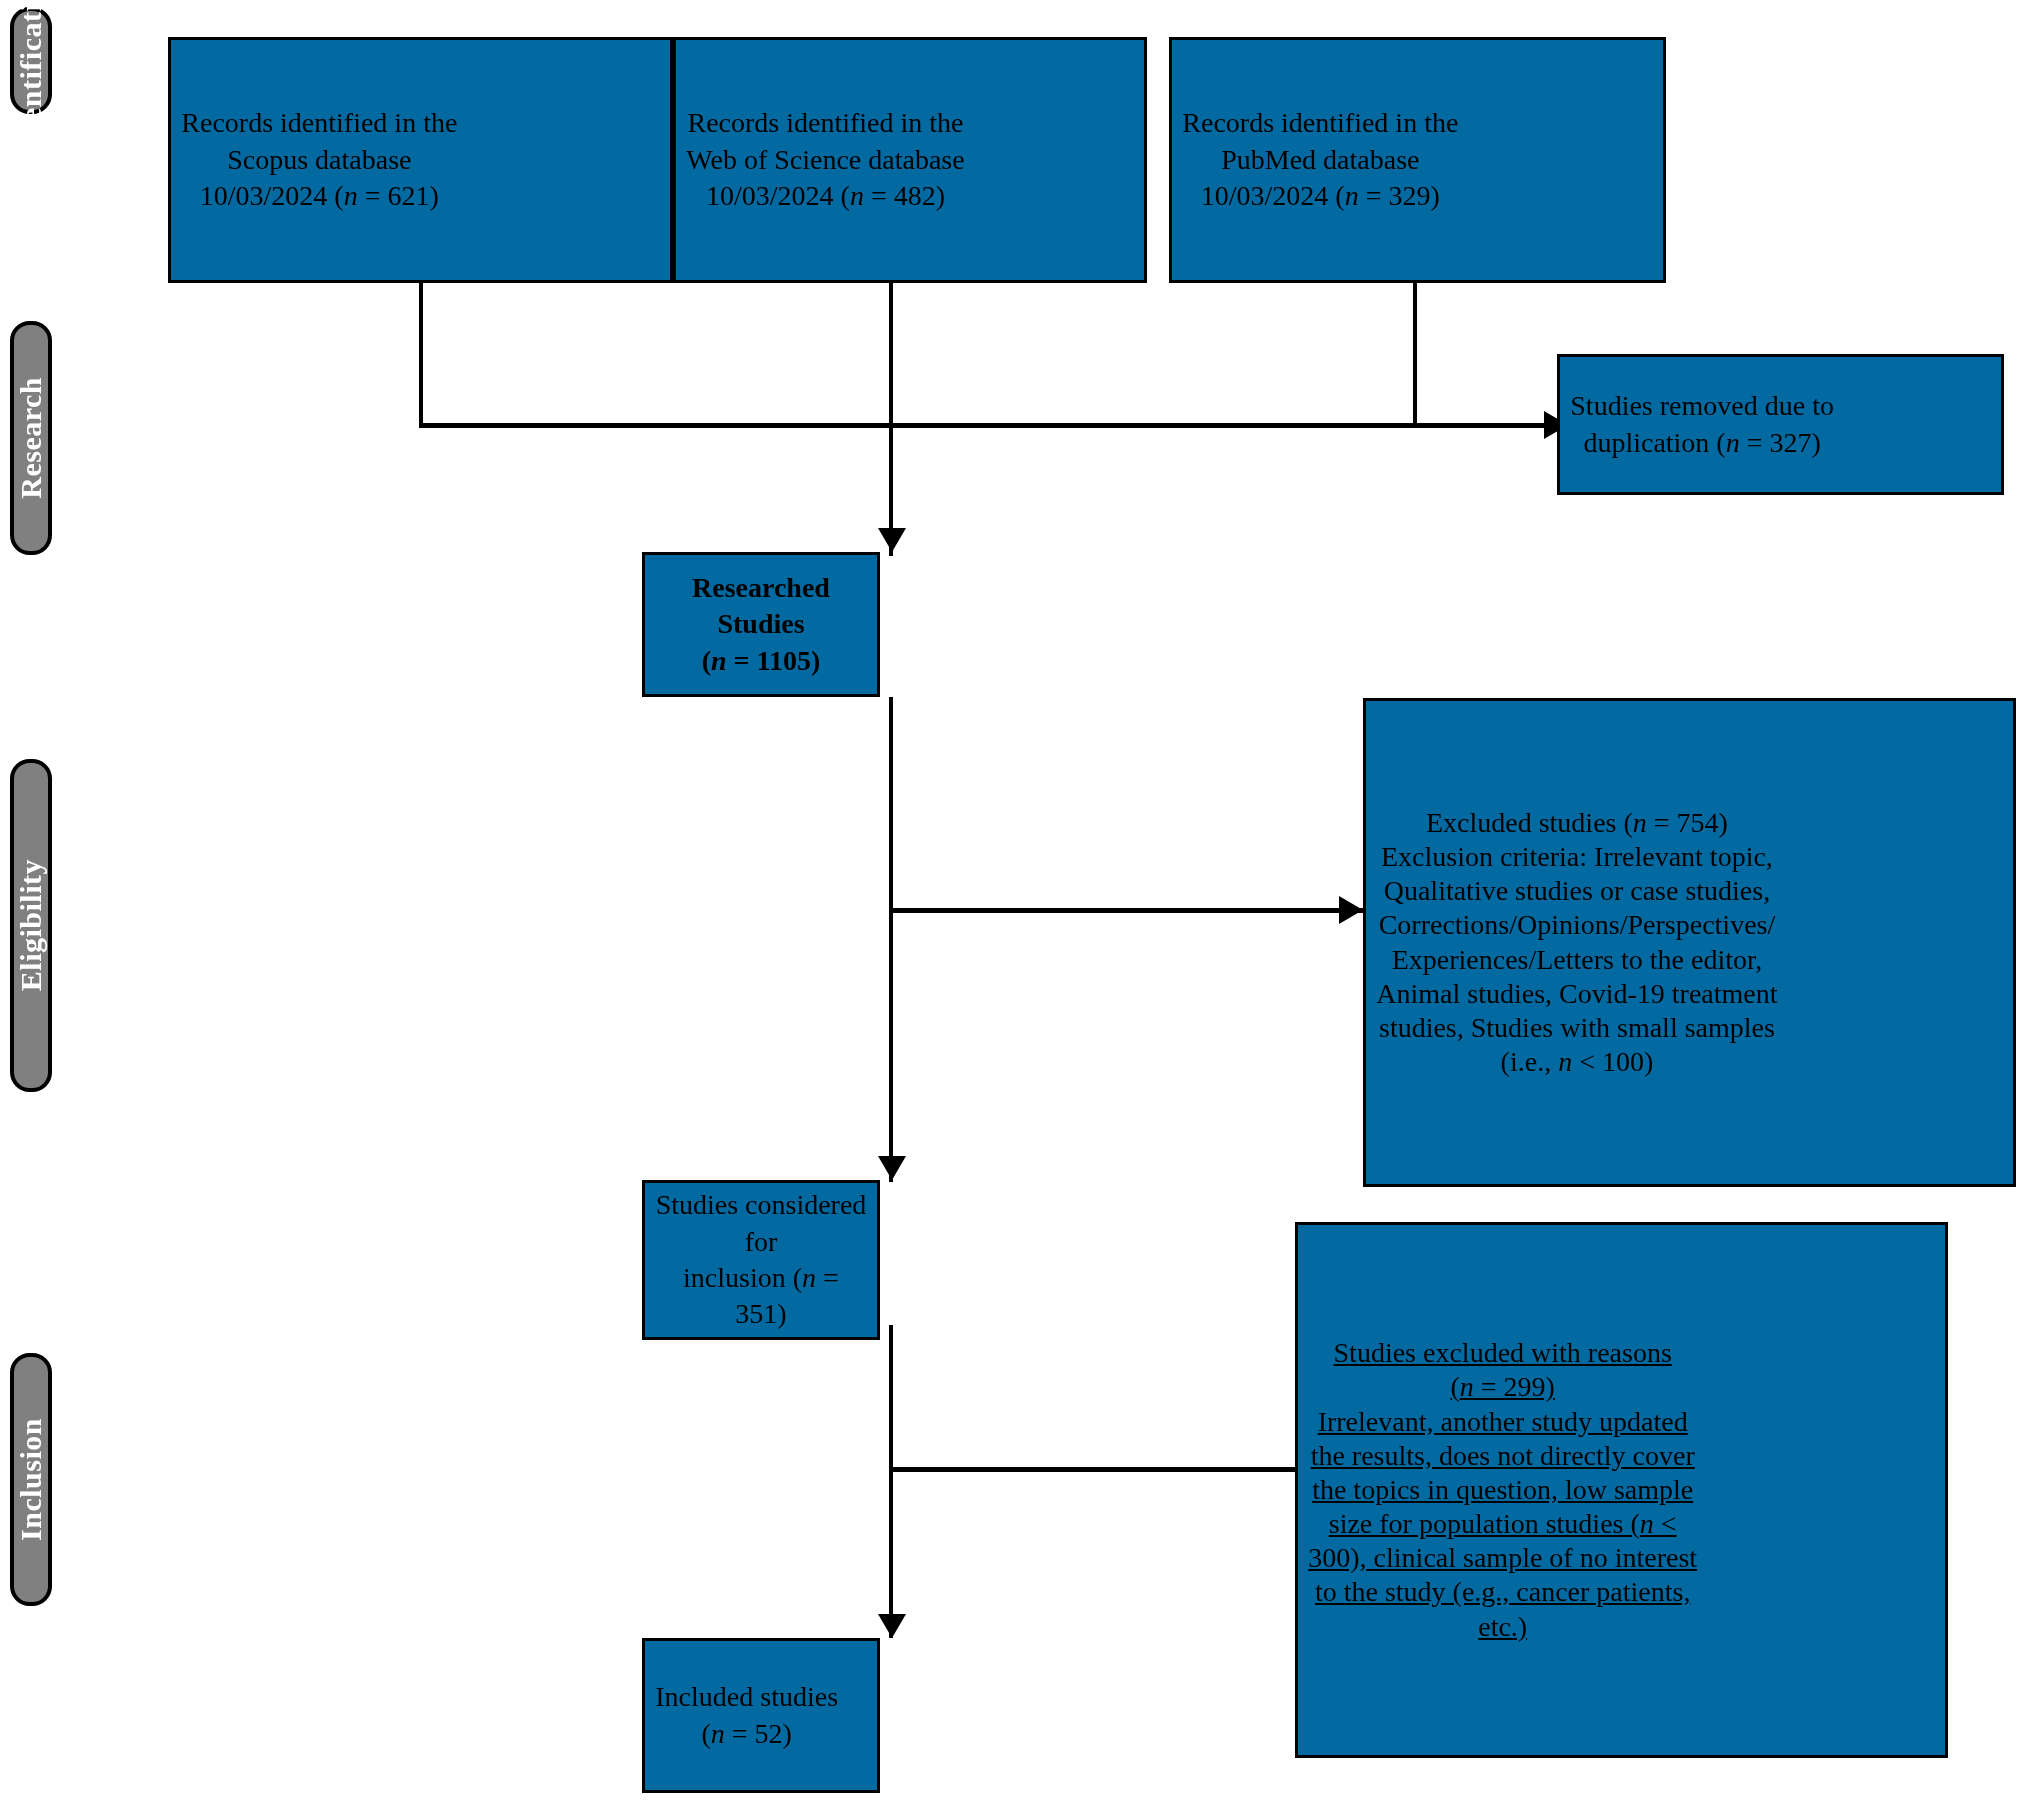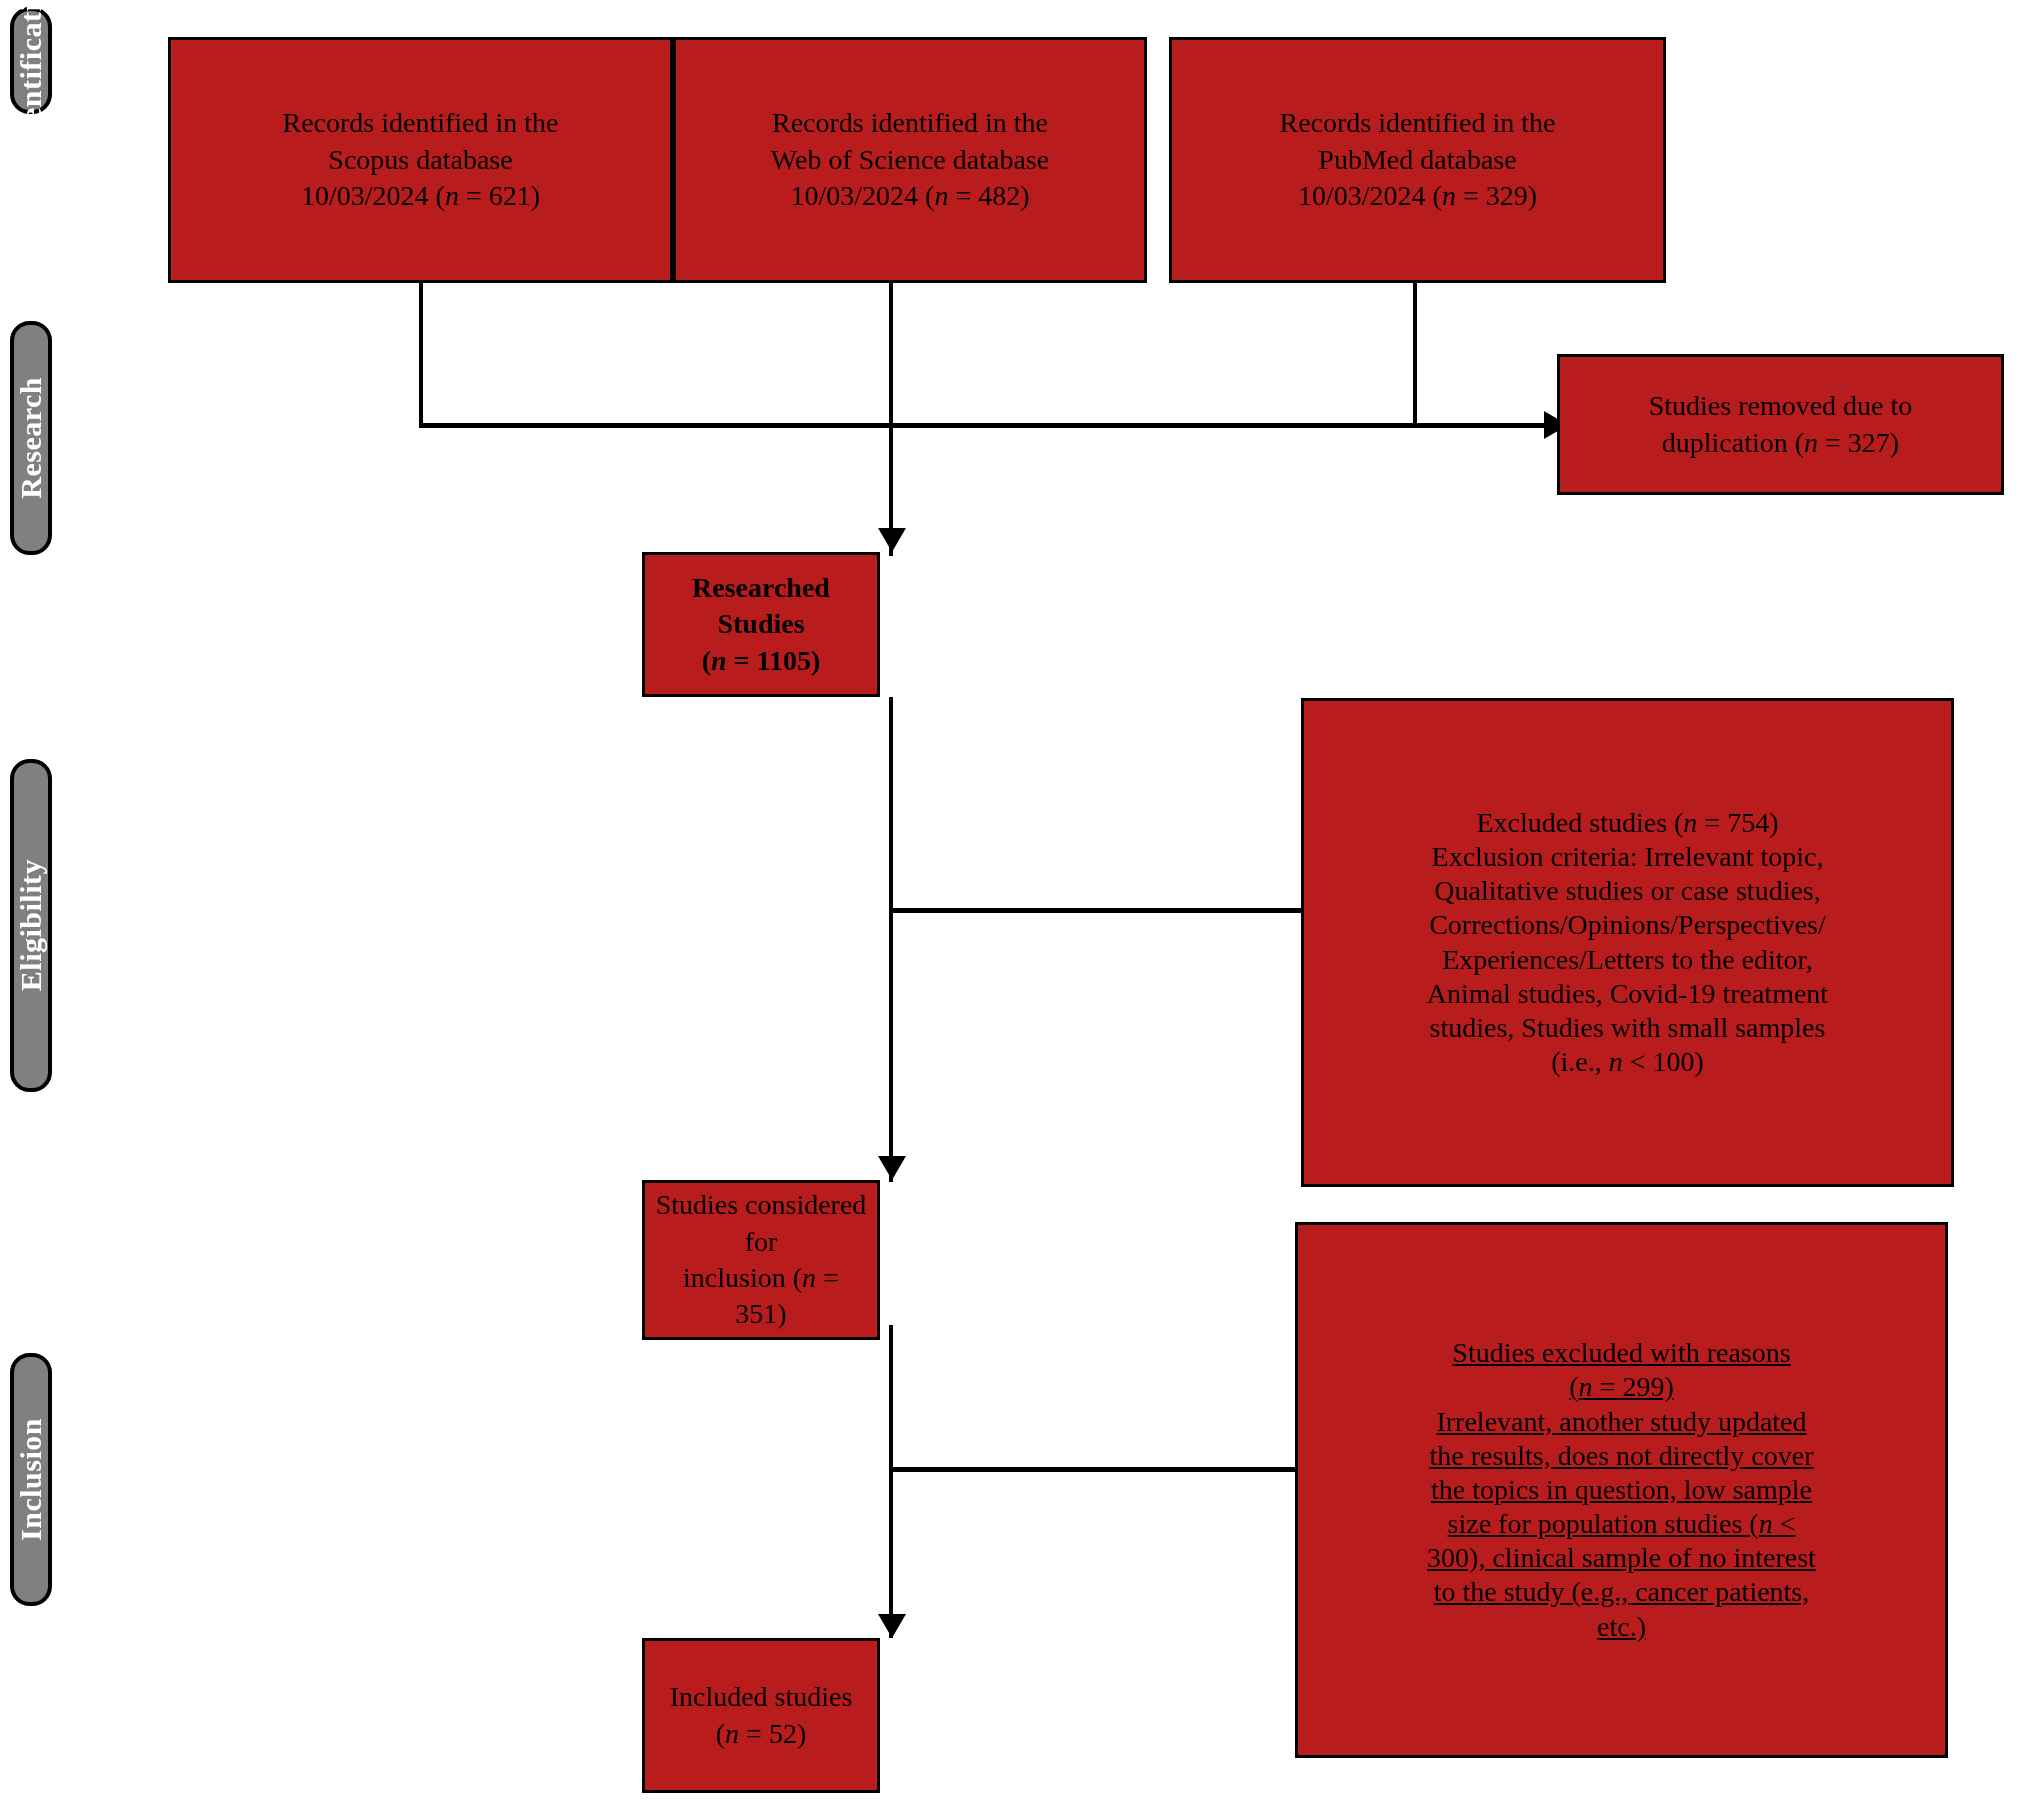--- a/index.html
+++ b/index.html
@@ -34,26 +34,25 @@
     letter-spacing: 0.5px;
     white-space: nowrap;
     writing-mode: vertical-rl;
     transform: rotate(180deg);
     font-family: "Liberation Serif", "DejaVu Serif", serif;
   }
 
   
   .flow-box {
     position: absolute;
-    background: #b91c1c;
+    background: #0369a1;
     border: 3.7px solid #000000;
     box-sizing: border-box;
     display: flex;
     align-items: center;
-    justify-content: center;
     padding: 4.7px 10.3px;
   }
   .flow-box .box-text {
     font-size: 28px;
     line-height: 1.30;
     text-align: center;
     color: #000000;
     white-space: pre-line;
   }
   .flow-box.tight .box-text { line-height: 1.22; }
@@ -145,21 +144,21 @@
     <span class="box-text">Researched Studies
 (<i>n</i> = 1105)</span>
   </div>
 
   <div class="v-line" style="left:889px; top:697px; height:485px;"></div>
   <div class="arrow-down" style="left:878px; top:1156px;"></div>
 
   <div class="h-line" style="left:889px; top:908px; width:474px;"></div>
   <div class="arrow-right" style="left:1339px; top:896px;"></div>
 
-  <div class="flow-box tight" style="left:1301px; top:698px; width:653px; height:489px;">
+  <div class="flow-box tight" style="left:1363px; top:698px; width:653px; height:489px;">
     <span class="box-text">Excluded studies (<i>n</i> = 754)
 Exclusion criteria: Irrelevant topic,
 Qualitative studies or case studies,
 Corrections/Opinions/Perspectives/
 Experiences/Letters to the editor,
 Animal studies, Covid-19 treatment
 studies, Studies with small samples
 (i.e., <i>n</i> &lt; 100)</span>
   </div>
 

